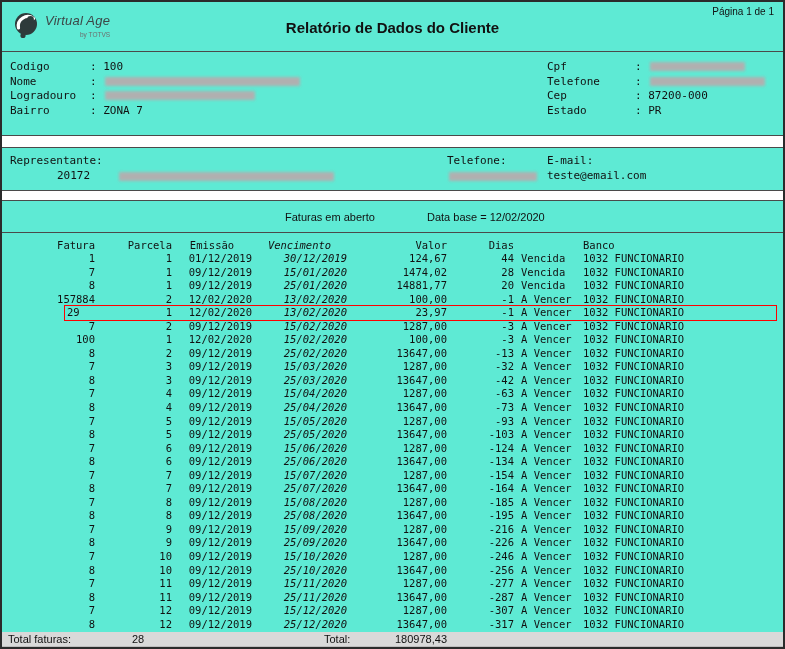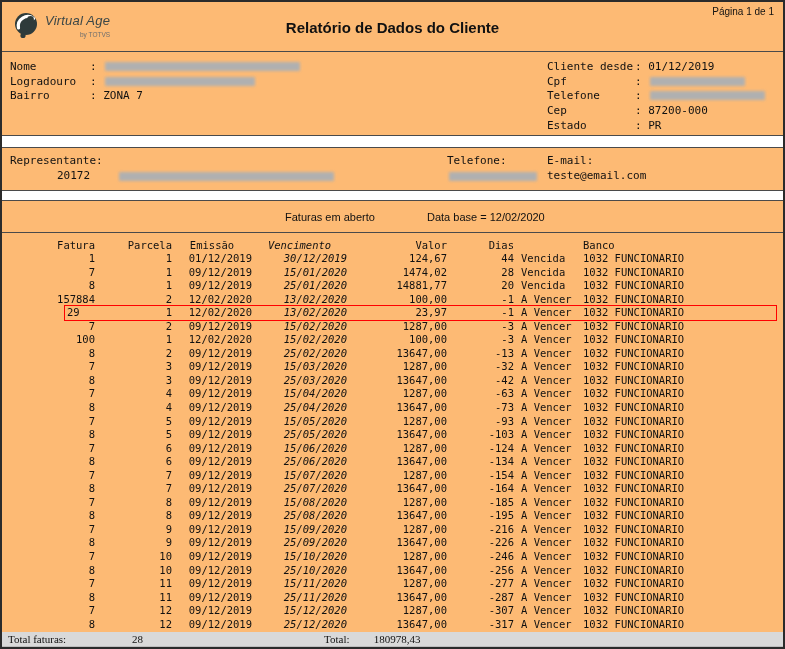--- a/index.html
+++ b/index.html
@@ -1,21 +1,21 @@
 <!DOCTYPE html>
 <html><head>
 <meta charset="utf-8">
 <style>
   * { margin:0; padding:0; box-sizing:border-box; }
   html,body { background:#fff; }
   body { font-family:"Liberation Sans", sans-serif; }
 
   .page {
     position:relative; width:785px; height:649px;
-    border:2px solid #2b2b2b; background:#fdba74; overflow:hidden;
+    border:2px solid #2b2b2b; background:#5eead4; overflow:hidden;
   }
   .sec { position:relative; width:100%; border-bottom:1px solid #4a4a4a; }
 
   
   .header-sec { height:50px; }
   .logo { position:absolute; left:12px; top:9px; display:flex; align-items:flex-start; }
   .logo svg { display:block; }
   .logo-text { margin-left:5px; }
   .logo-name { font-style:italic; font-size:13px; color:#3c4747; letter-spacing:.2px; }
   .logo-sub { display:block; text-align:right; font-size:6.5px; color:#6d6d6d; filter:blur(.4px); margin-top:2px; }
@@ -70,27 +70,27 @@
   .c5 { width:67px;  text-align:right; }
   .c6 { width:62px;  text-align:left; padding-left:7px; }
   .c7 { width:160px; text-align:left; padding-left:7px; }
   .tr.head .c2, .tr.head .c3 { text-align:center; }
   .tr.highlight .c0 { text-align:left; padding-left:65px; }
   .red-box { position:absolute; left:62px; right:6px; top:-1.5px; bottom:-1.5px;
     border:1.6px solid #ff0000; pointer-events:none; }
 
   
   .totals-bar { position:relative; height:15px; background:#d9d9d9;
-    font-family:Liberation Serif, serif; font-size:11px; color:#111;
+    font-family:Liberation Sans, sans-serif; font-size:11px; color:#111;
     border-bottom:1px solid #bdbdbd; }
   .totals-bar span { position:absolute; top:1px; }
   .t-label { left:6px; }
   .t-count { left:130px; }
   .t-total-label { left:322px; }
-  .t-total-value { left:345px; width:100px; text-align:center; }
+  .t-total-value { left:345px; width:100px; text-align:right; }
 </style>
 </head>
 <body>
 
 <div class="page">
 
   <div class="sec header-sec">
     <div class="logo">
       <span>
         <svg width="26" height="28" viewBox="0 0 26 28">
@@ -104,26 +104,26 @@
         <span class="logo-name">Virtual Age</span>
         <span class="logo-sub">by TOTVS</span>
       </span>
     </div>
     <div class="report-title">Relatório de Dados do Cliente</div>
     <div class="page-indicator">Página 1 de 1</div>
   </div>
 
   <div class="sec client-sec">
     <div class="client-col left">
+        <div class="info-row"><div class="info-label">Codigo</div><div class="info-value">: 100</div></div>
         <div class="info-row"><div class="info-label">Nome</div><div class="info-value">: </div><span class="redact" style="width: 195px;"></span></div>
         <div class="info-row"><div class="info-label">Logradouro</div><div class="info-value">: </div><span class="redact" style="width: 150px;"></span></div>
         <div class="info-row"><div class="info-label">Bairro</div><div class="info-value">: ZONA 7</div></div>
       </div>
     <div class="client-col right">
-        <div class="info-row"><div class="info-label">Cliente desde</div><div class="info-value">: 01/12/2019</div></div>
         <div class="info-row"><div class="info-label">Cpf</div><div class="info-value">: </div><span class="redact" style="width: 95px;"></span></div>
         <div class="info-row"><div class="info-label">Telefone</div><div class="info-value">: </div><span class="redact" style="width: 115px;"></span></div>
         <div class="info-row"><div class="info-label">Cep</div><div class="info-value">: 87200-000</div></div>
         <div class="info-row"><div class="info-label">Estado</div><div class="info-value">: PR</div></div>
       </div>
   </div>
 
   <div class="band b1"></div>
 
   <div class="sec rep-sec">

